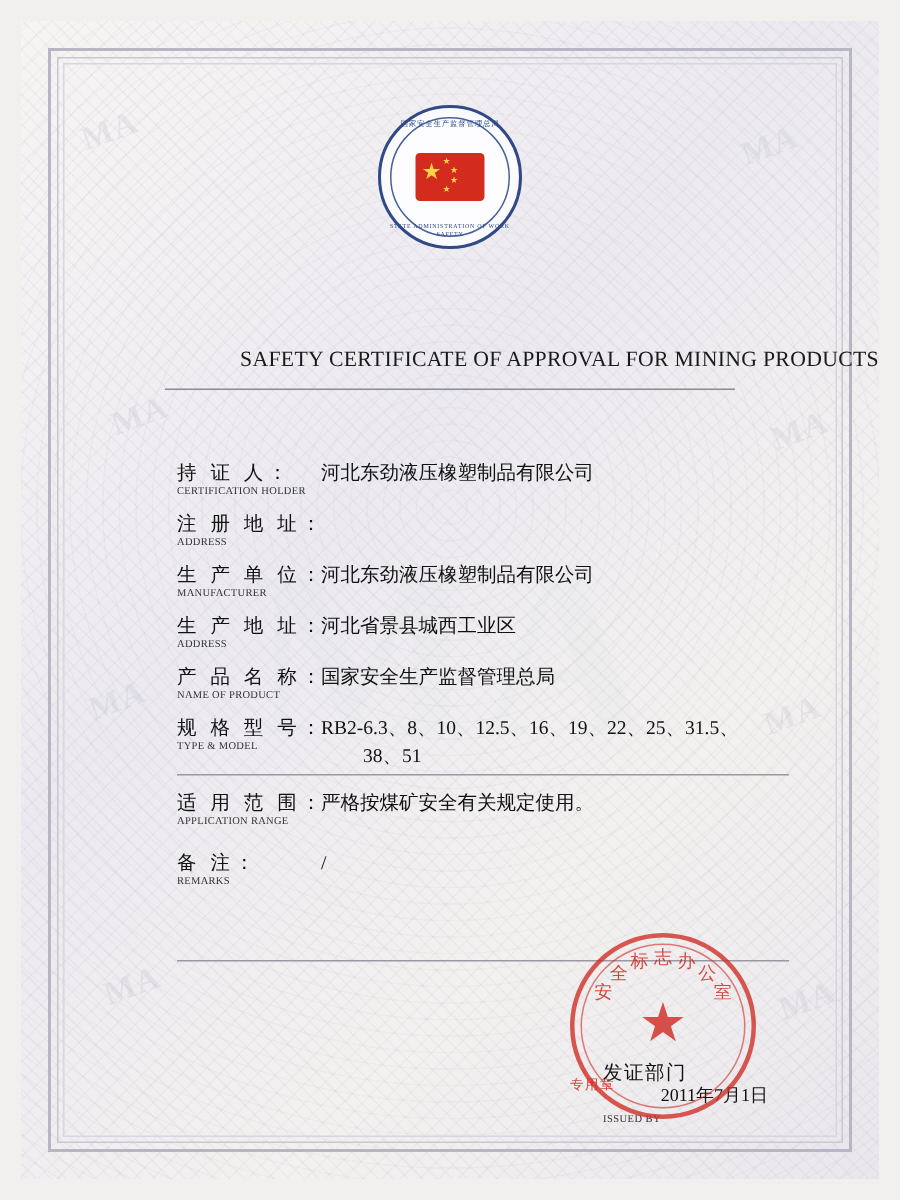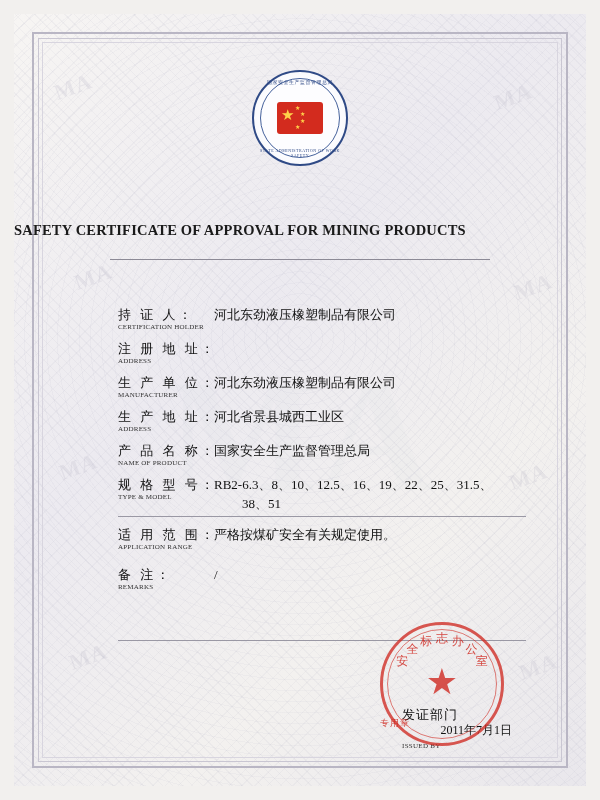--- a/index.html
+++ b/index.html
@@ -151,25 +151,25 @@
     text-align: center;
     font-size: 34px;
     font-weight: bold;
     color: #1a1a1a;
     letter-spacing: 2px;
     font-family: "Liberation Serif", serif;
   }
   .title-en {
     position: absolute;
     left: 0;
-    top: 208px;
+    top: 218px;
     width: 100%;
-    text-align: left;
+    text-align: right;
     font-size: 14.5px;
-    font-weight: bold;
+    font-weight: normal;
     color: #1a1a1a;
     letter-spacing: 0.2px;
     font-family: "Liberation Serif", serif;
   }
   .title-rule {
     position: absolute;
     left: 96px;
     right: 96px;
     top: 245px;
     height: 1px;

